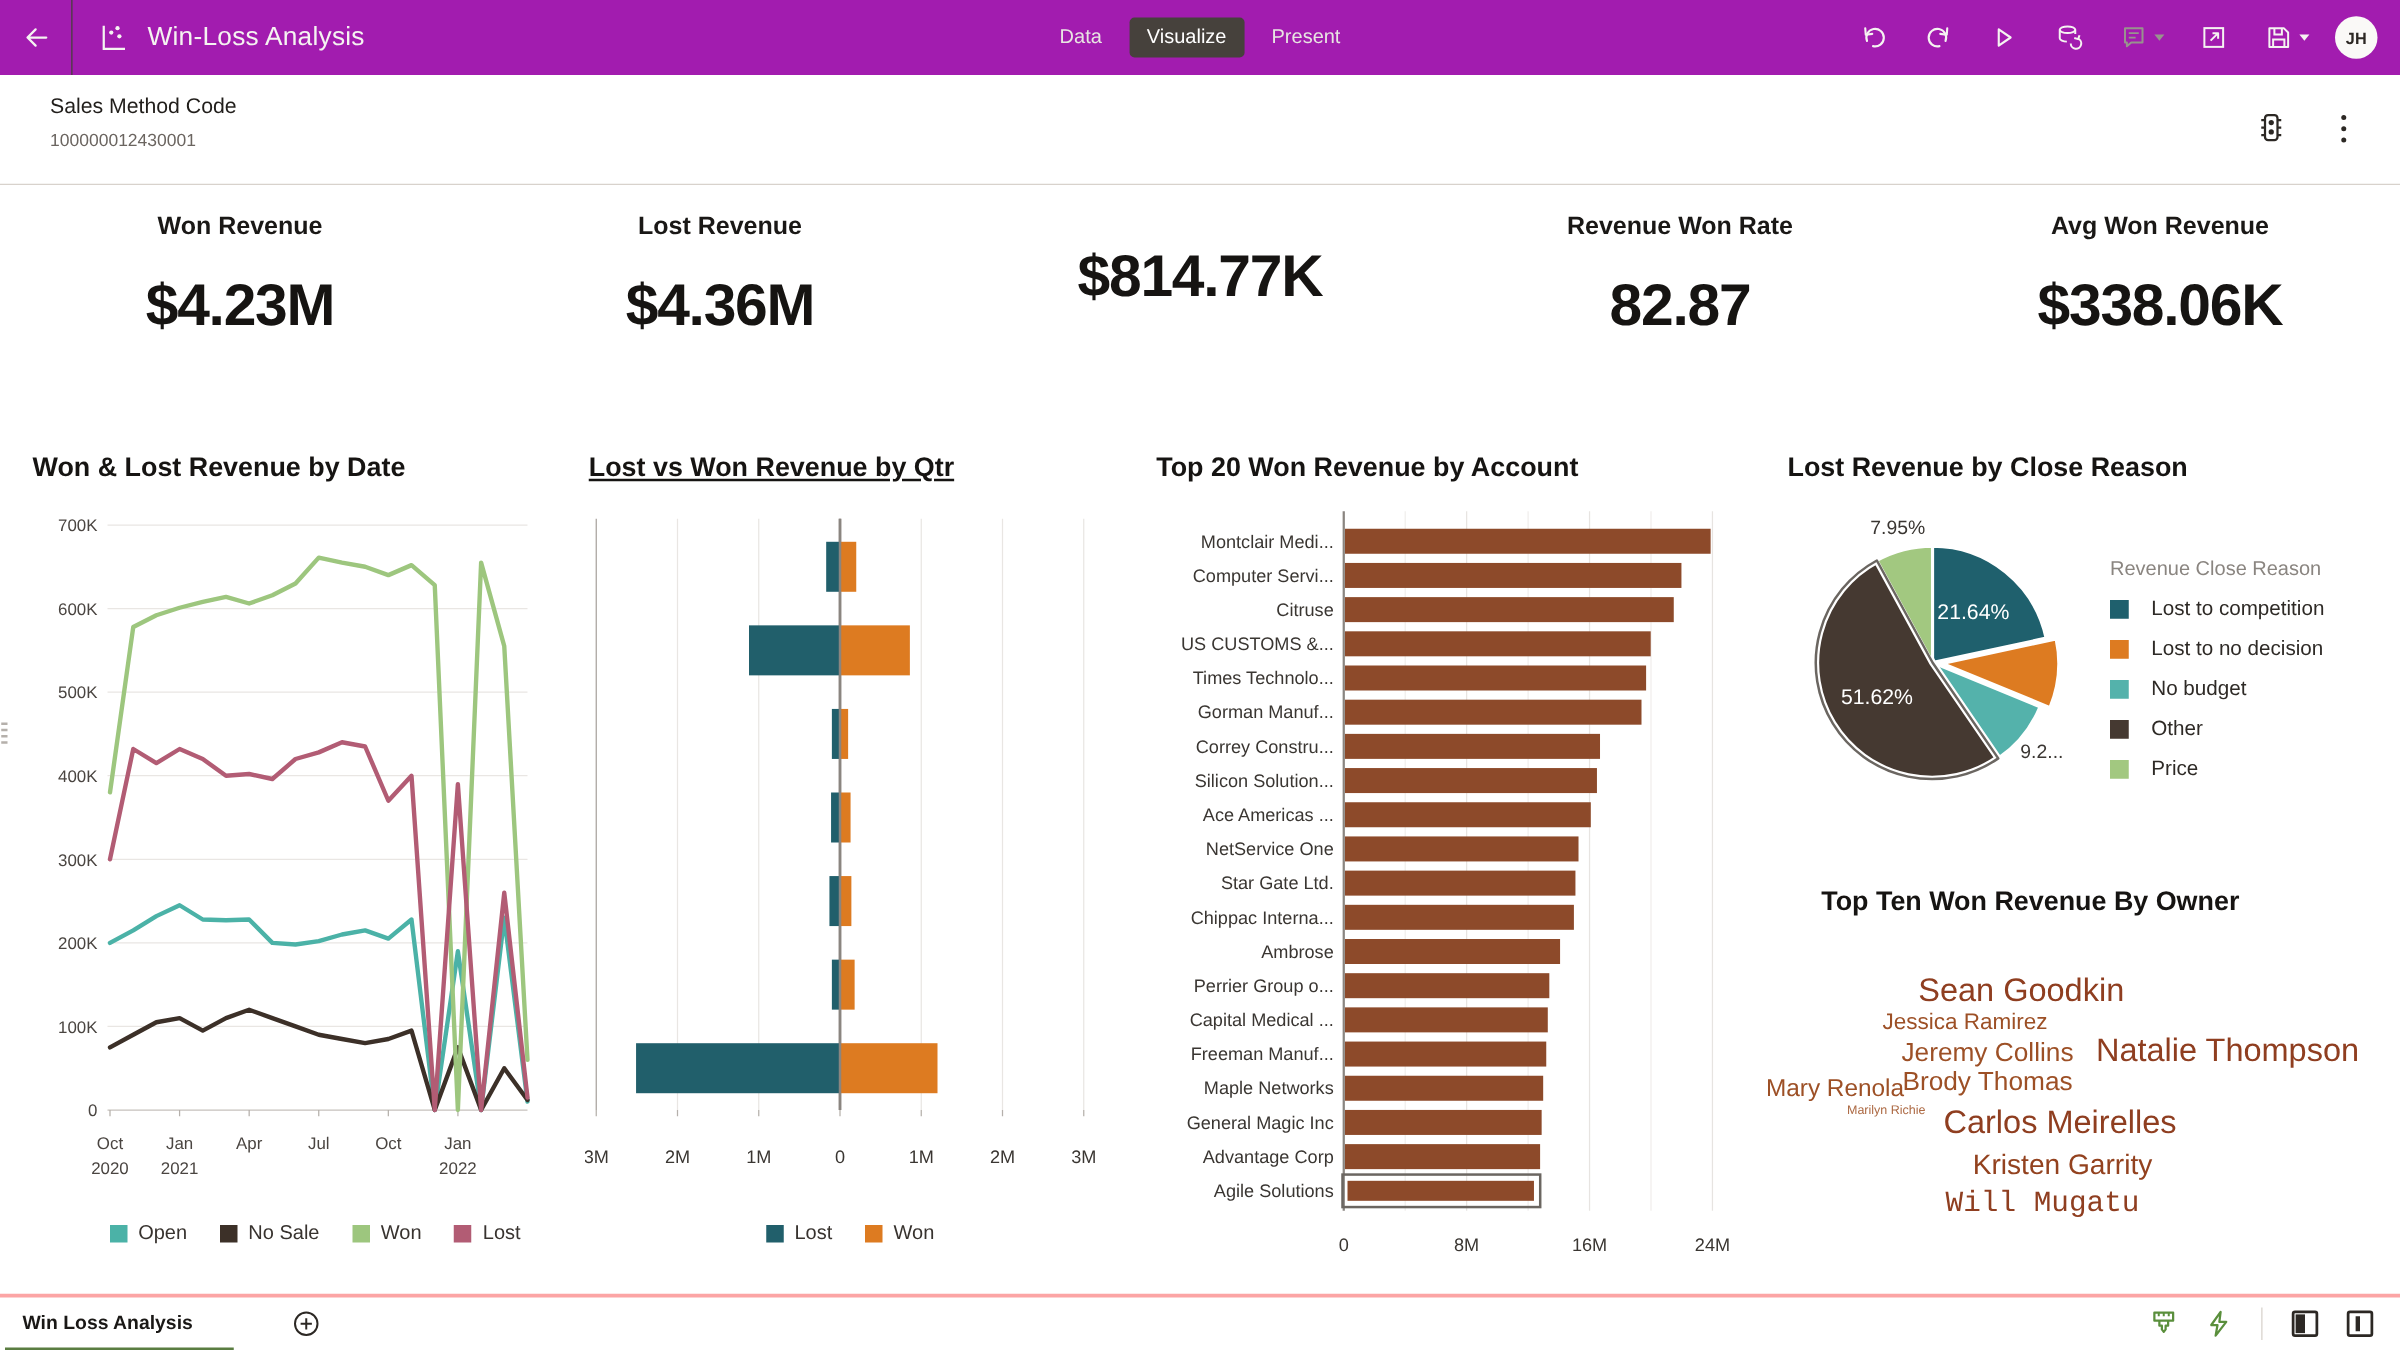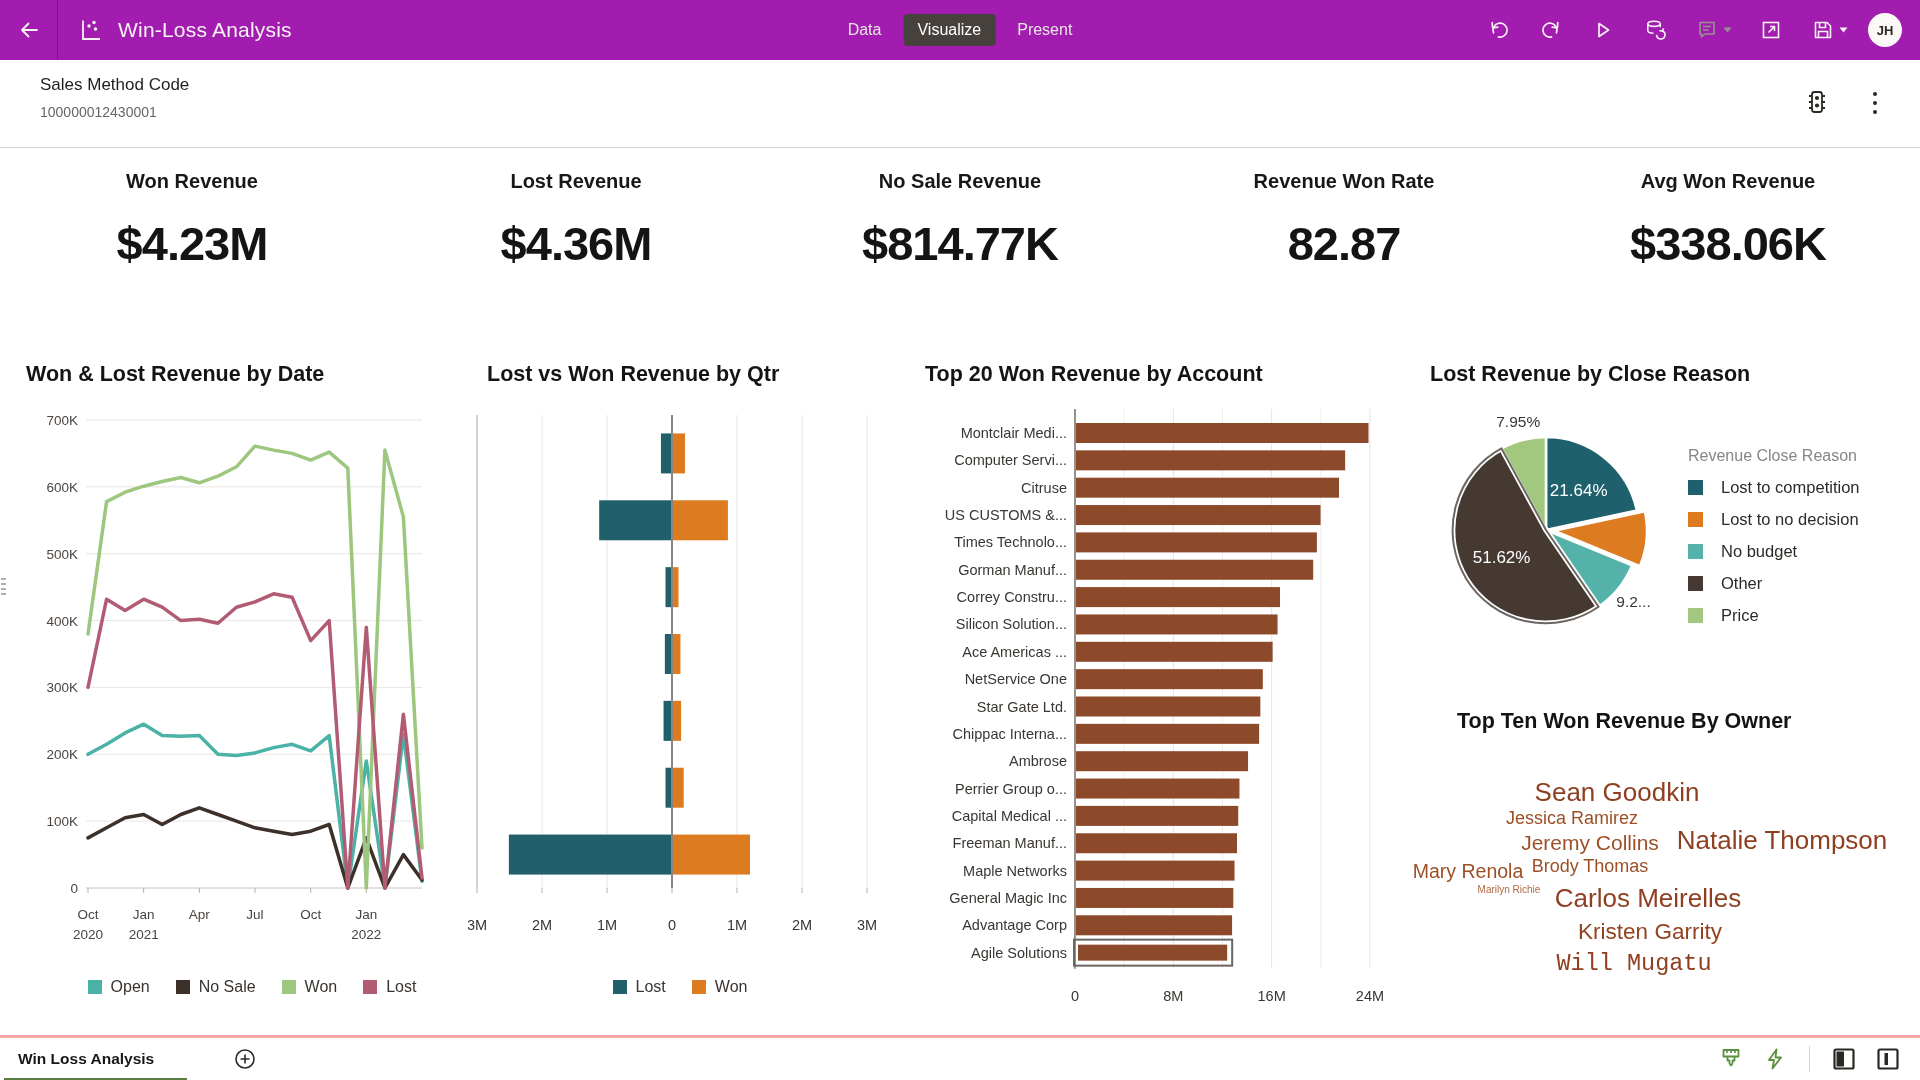--- a/index.html
+++ b/index.html
@@ -45,21 +45,21 @@
   .legend-item { display:flex; align-items:center; gap:9px; cursor:pointer; }
   .legend-swatch { width:14px; height:14px; }
   .legend-label { font-size:16px; color:#38332f; }
 
   #chart1 { left:20px;  top:355px; width:424px; height:672px; }
   #chart2 { left:468px; top:355px; width:424px; height:672px; }
   #chart3 { left:922px; top:355px; width:472px; height:672px; }
   #chart4 { left:1428px; top:355px; width:486px; height:338px; }
   #chart5 { left:1428px; top:700px; width:486px; height:315px; }
   #chart1 .chart-title { position:absolute; left:6px; top:7px; }
-  #chart2 .chart-title { position:absolute; left:19px; top:7px; }
+  #chart2 .chart-title { position:absolute; left:3px; top:7px;text-decoration:underline; }
   #chart3 .chart-title { position:absolute; left:3px; top:7px; }
   #chart4 .chart-title { position:absolute; left:2px; top:7px; }
   #chart5 .chart-title { position:absolute; left:29px; top:9px; }
   .plot-svg { position:absolute; left:0; top:46px; }
   #chart1 .legend { position:absolute; left:40px; right:0; top:623px; }
   #chart2 .legend { position:absolute; left:0; right:0; top:623px; }
 
   .pie-legend { position:absolute; left:260px; top:92px; }
   .pie-legend-title { font-size:16px; color:#8a8580; margin-bottom:13px; }
   .pie-legend .legend-item { margin-bottom:13px; gap:18px;text-align:center; }
@@ -193,21 +193,20 @@
 <div class="kpi-row">
   <div class="kpi">
     <div class="kpi-label">Won Revenue</div>
     <div class="kpi-value">$4.23M</div>
   </div>
   <div class="kpi">
     <div class="kpi-label">Lost Revenue</div>
     <div class="kpi-value">$4.36M</div>
   </div>
   <div class="kpi">
-    <div class="kpi-label">No Sale Revenue</div>
     <div class="kpi-value">$814.77K</div>
   </div>
   <div class="kpi">
     <div class="kpi-label">Revenue Won Rate</div>
     <div class="kpi-value">82.87</div>
   </div>
   <div class="kpi">
     <div class="kpi-label">Avg Won Revenue</div>
     <div class="kpi-value">$338.06K</div>
   </div>
@@ -431,21 +430,21 @@
 </div>
 
 <div class="chart" id="chart5">
   <div class="chart-title">Top Ten Won Revenue By Owner</div>
   <div id="cloud-words" style="position:absolute;inset:0;">
       <div class="cloud-word" style="left: 189px; top: 92px; font-size: 26px; color: rgb(143, 62, 32);">Sean Goodkin</div>
       <div class="cloud-word" style="left: 144px; top: 118px; font-size: 18px; color: rgb(157, 80, 38);">Jessica Ramirez</div>
       <div class="cloud-word" style="left: 162px; top: 143px; font-size: 21px; color: rgb(157, 80, 38);">Jeremy Collins</div>
       <div class="cloud-word" style="left: 354px; top: 140px; font-size: 26px; color: rgb(143, 62, 32);">Natalie Thompson</div>
       <div class="cloud-word" style="left: 40px; top: 171px; font-size: 19.5px; color: rgb(157, 80, 38);">Mary Renola</div>
-      <div class="cloud-word" style="left: 162px; top: 166px; font-size: 18px; color: rgb(157, 80, 38);">Brody Thomas</div>
+      <div class="cloud-word" style="left: 162px; top: 166px; font-size: 21px; color: rgb(157, 80, 38);">Brody Thomas</div>
       <div class="cloud-word" style="left: 81px; top: 189px; font-size: 10px; color: rgb(173, 106, 68);">Marilyn Richie</div>
       <div class="cloud-word" style="left: 220px; top: 198px; font-size: 26px; color: rgb(143, 62, 32);">Carlos Meirelles</div>
       <div class="cloud-word" style="left: 222px; top: 232px; font-size: 22.5px; color: rgb(147, 66, 31);">Kristen Garrity</div>
       <div class="cloud-word" style="left: 206px; top: 263px; font-size: 23.5px; color: rgb(143, 62, 32); font-family: Liberation Mono, monospace;">Will Mugatu</div>
     </div>
 </div>
 
 <div class="canvasbar">
   <div class="canvas-tab">
     <div class="canvas-tab-label">Win Loss Analysis</div>

